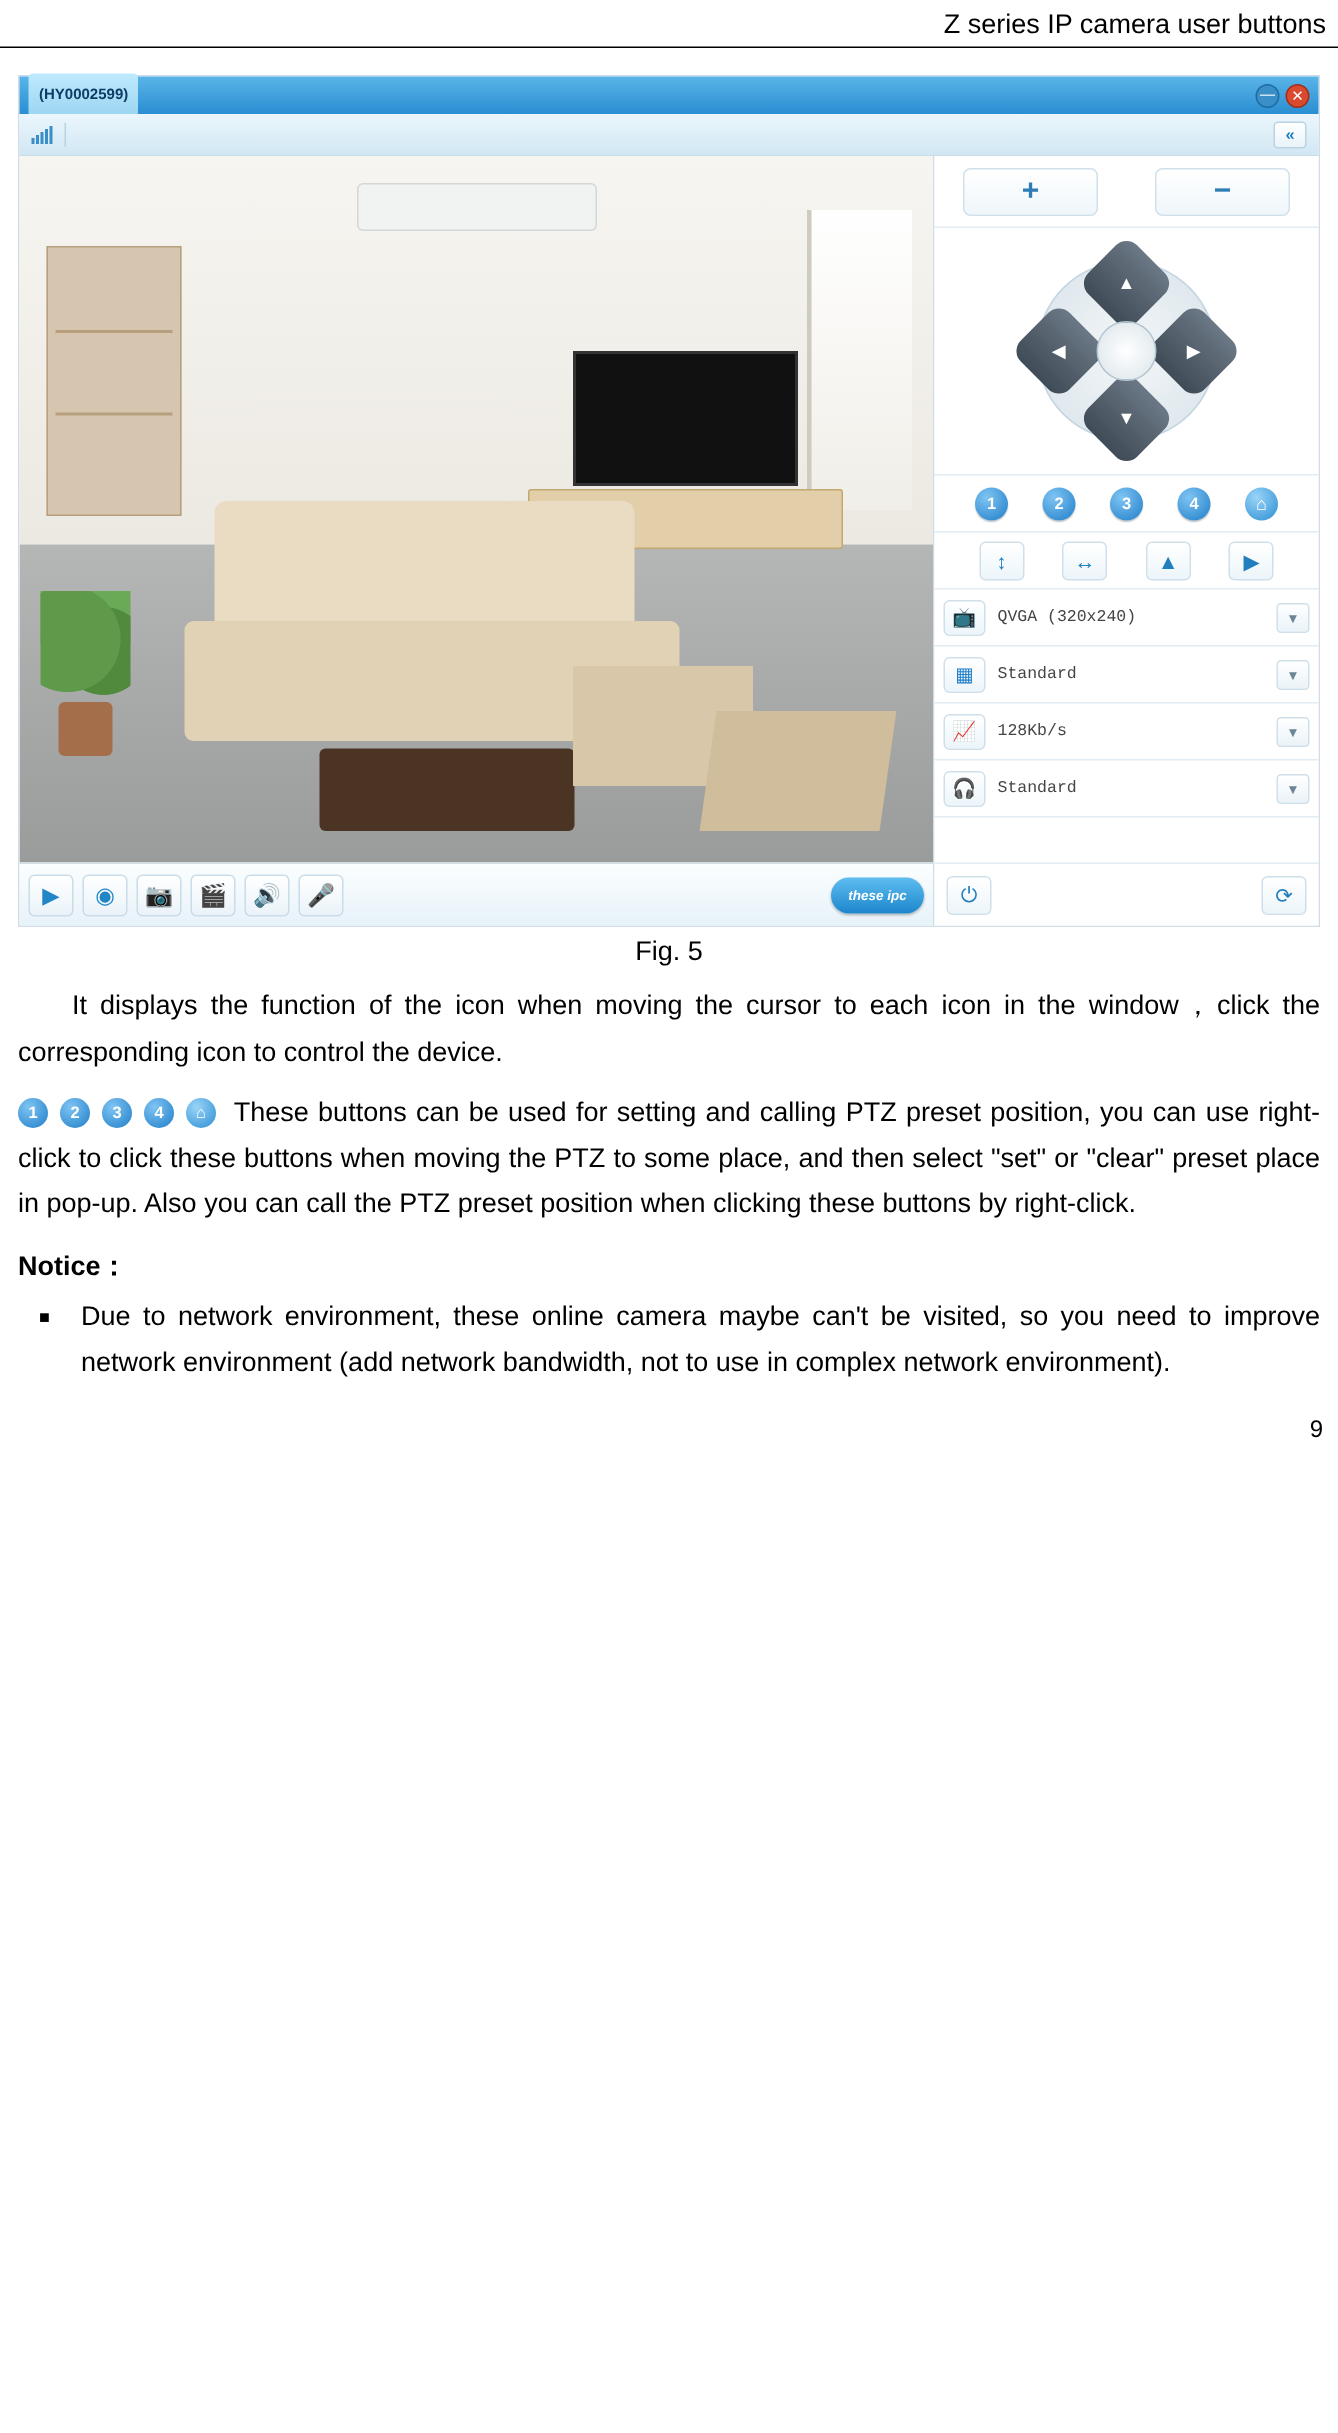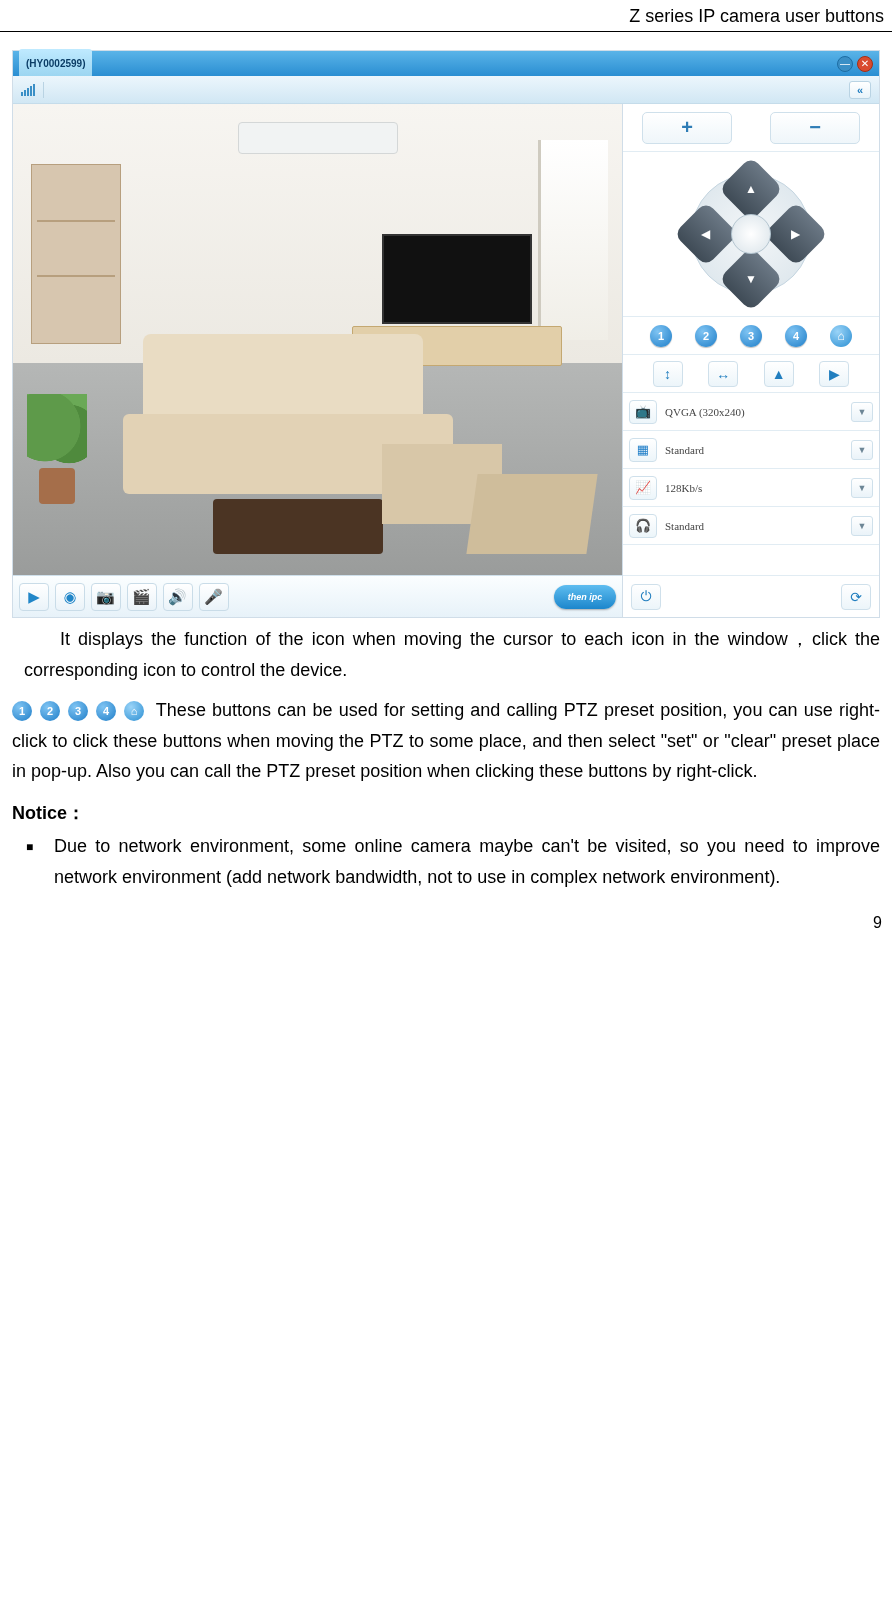--- a/index.html
+++ b/index.html
@@ -155,32 +155,32 @@
     width:30px; height:26px; background:linear-gradient(#fff,#ecf5fa);
     border:1px solid #cfe0eb; border-radius:4px;
     display:flex; align-items:center; justify-content:center;
     color:#217ebf; font-size:14px;
   }
   .dropdown-row {
     height:38px; border-bottom:1px solid #e1ecf3;
     display:flex; align-items:center; padding:0 6px; font-size:11px; color:#444;
   }
   .dd-icon { width:28px; height:24px; background:linear-gradient(#fff,#ecf5fa); border:1px solid #cfe0eb; border-radius:4px; display:flex; align-items:center; justify-content:center; color:#1f7ec8; font-size:13px; margin-right:8px;}
-  .dd-label { flex:1; font-family: Liberation Serif, serif; font-size:11px; }
+  .dd-label { flex:1; font-family: Liberation Mono, monospace; font-size:11px; }
   .dd-caret { width:22px; height:20px; background:linear-gradient(#fff,#eaf3f9); border:1px solid #cfe0eb; border-radius:3px; display:flex; align-items:center; justify-content:center; color:#6d8696; font-size:9px;}
   .side-col .spacer { flex:1; }
   .side-bottom {
     height:42px; border-top:1px solid #e1ecf3;
     display:flex; align-items:center; justify-content:space-between;
     padding:0 8px;
   }
   
   .fig-caption { text-align:center; font-size:18px; margin:6px 0 10px; }
   .para { font-size:18px; line-height:1.7; text-align:justify; margin:0 0 10px; }
-  .para.indent { text-indent: 2em; margin-left: 12px; }
+  .para.indent { text-indent: 2em; }
   .inline-dots { display:inline-flex; gap:8px; vertical-align:middle; margin-right:6px;}
   .idot{width:20px;height:20px;border-radius:50%;background:radial-gradient(circle at 35% 30%,#7fc4f3,#1f7ec8);color:#fff;font-size:11px;font-weight:bold;display:inline-flex;align-items:center;justify-content:center;}
   .ihome{width:20px;height:20px;border-radius:50%;background:radial-gradient(circle at 35% 30%,#9ad4f8,#2a8ed2);color:#fff;font-size:11px;display:inline-flex;align-items:center;justify-content:center;}
   .inline-home-big{width:26px;height:26px;border-radius:50%;background:radial-gradient(circle at 35% 30%,#9ad4f8,#2a8ed2);color:#fff;font-size:14px;display:inline-flex;align-items:center;justify-content:center;vertical-align:middle;margin-right:6px;}
   .notice-h { font-weight:bold; font-size:18px; margin:14px 0 6px; }
   ul.notice-list { list-style:none; padding-left:42px; }
   ul.notice-list li { position:relative; font-size:18px; line-height:1.7; text-align:justify; margin-bottom:4px;}
   ul.notice-list li::before { content:"■"; position:absolute; left:-28px; font-size:12px; top:6px;}
   .page-num { text-align:right; font-size:16px; padding:18px 10px 10px 0;}
 </style>
@@ -231,21 +231,21 @@
             </div>
         </div>
         <div class="video-toolbar">
           <span class="vt-btn">▶</span>
           <span class="vt-btn">◉</span>
           <span class="vt-btn">📷</span>
           <span class="vt-btn">🎬</span>
           <span class="vt-btn">🔊</span>
           <span class="vt-btn">🎤</span>
           <span class="spacer"></span>
-          <span class="liveipc">then ipc</span>
+          <span class="liveipc">these ipc</span>
         </div>
       </div>
       <div class="side-col">
         <div class="zoom-row">
           <span class="zoom-btn">+</span>
           <span class="zoom-btn">−</span>
         </div>
         <div class="ptz-wrap">
           <div class="ptz-pad">
             <div class="ptz-bg"></div>
@@ -299,35 +299,36 @@
         </div>
         <div class="spacer"></div>
         <div class="side-bottom">
           <span class="ctrl-icon">⏻</span>
           <span class="ctrl-icon">⟳</span>
         </div>
       </div>
     </div>
   </div>
 
+  <div class="fig-caption">Fig. 5</div>
 
   <p class="para indent">It displays the function of the icon when moving the cursor to each icon in the window，click the corresponding icon to control the device.</p>
 
   <p class="para">
     <span class="inline-dots">
       <span class="idot">1</span>
       <span class="idot">2</span>
       <span class="idot">3</span>
       <span class="idot">4</span>
       <span class="ihome">⌂</span>
     </span>
     <span>These buttons can be used for setting and calling PTZ preset position, you can use right-click to click these buttons when moving the PTZ to some place, and then select "set" or "clear" preset place in pop-up. Also you can call the PTZ preset position when clicking these buttons by right-click.</span>
   </p>
 
 
   <div class="notice-h">Notice：</div>
   <ul class="notice-list">
-    <li>Due to network environment, some online camera maybe can't be visited, so you need to improve network environment (add network bandwidth, not to use in complex network environment).</li>
+    <li>Due to network environment, these online camera maybe can't be visited, so you need to improve network environment (add network bandwidth, not to use in complex network environment).</li>
   </ul>
 
 </div>
 
 <div class="page-num">9</div>
 
 </body></html>

